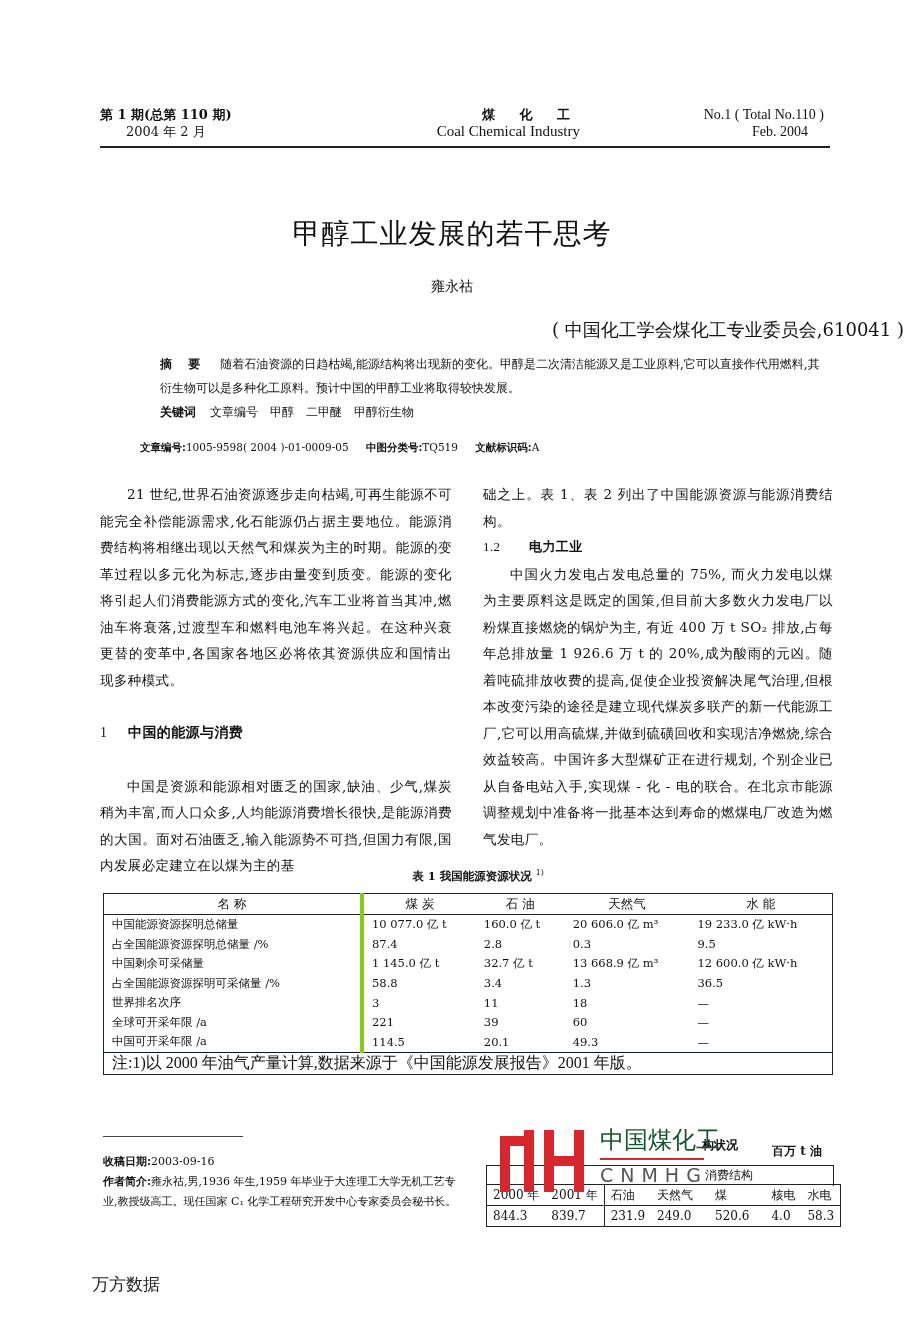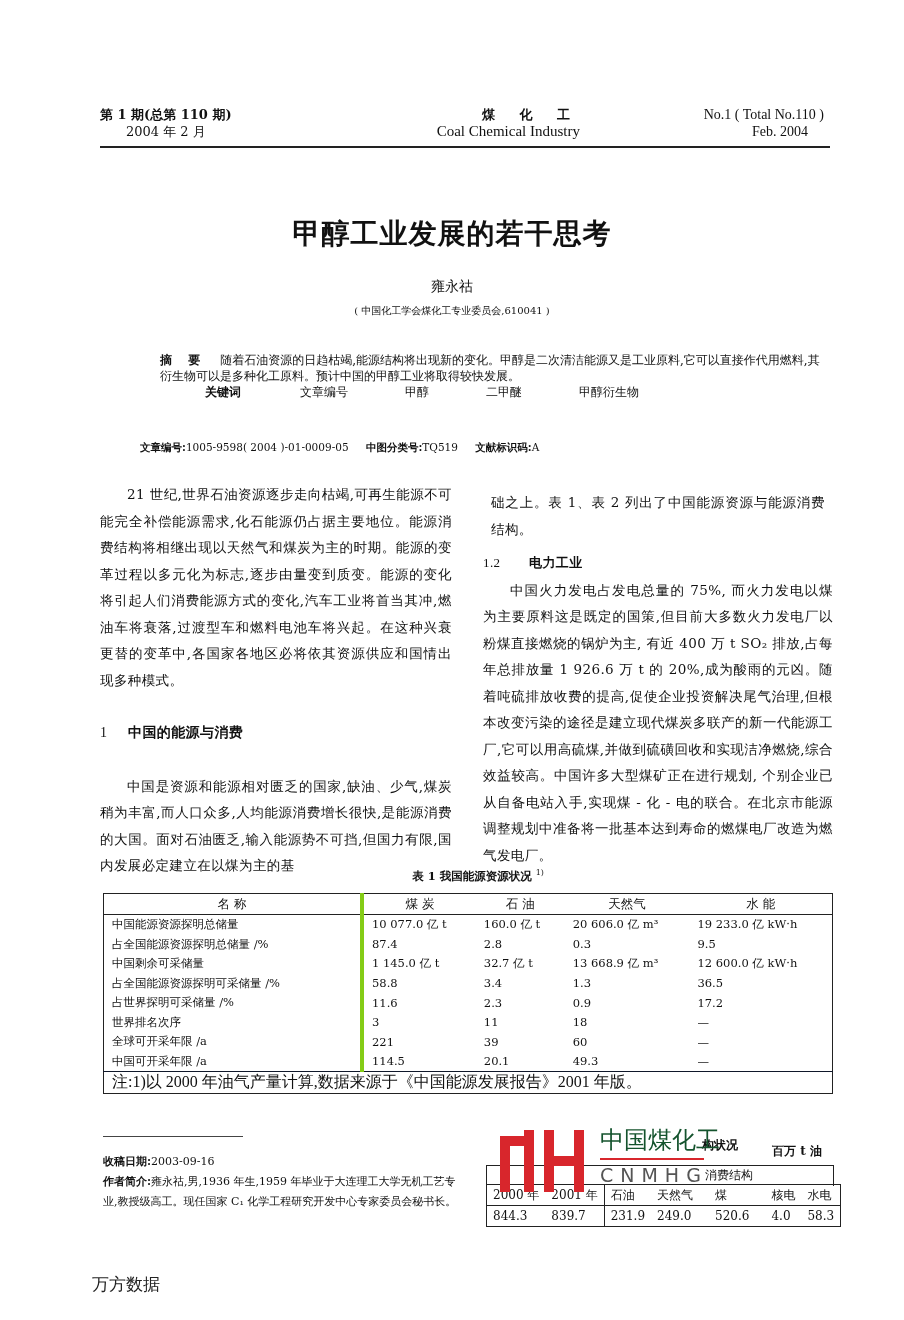--- a/index.html
+++ b/index.html
@@ -10,29 +10,29 @@
   .hdr-left { left:100px; top:106px; }
   .hdr-left .l1 { font-weight:bold; }
   .hdr-left .l2 { padding-left:26px; }
   .hdr-center { left:380px; top:106px; width:200px; text-align:right; }
   .hdr-center .l1 { font-weight:bold; letter-spacing:10px; }
   .hdr-center .l2 { font-family:"Liberation Serif",serif; font-size:15px; }
   .hdr-right { right:80px; top:106px; text-align:right; font-family:"Liberation Serif",serif; font-size:14px; }
   .hdr-right .l2 { padding-right:16px; }
   .hdr-rule { left:100px; top:146px; width:730px; height:2px; background:#222; }
 
-  .title { left:0; top:215px; width:904px; text-align:center; font-size:28px; font-weight:bold;
+  .title { left:0; top:215px; width:904px; text-align:center; font-size:28px; font-weight:normal;
            font-family:"DejaVu Sans","Liberation Sans",sans-serif; letter-spacing:1px; }
   .author { left:0; top:278px; width:904px; text-align:center; font-size:14px; }
-  .affil { left:0; top:304px; width:904px; text-align:center; font-size:10px; }
-
-  .abstract { left:140px; top:352px; width:690px; font-size:12px; line-height:16px; }
+  .affil { left:0; top:318px; width:904px; text-align:right; font-size:18px; }
+
+  .abstract { left:140px; top:352px; width:690px; font-size:12px; line-height:24px; }
   .abstract .lbl { font-weight:bold; margin-right:14px; letter-spacing:6px; }
   .abstract .indent { padding-left:20px; }
-  .kw span { margin-right:12px;margin-left:45px; }
+  .kw span { margin-right:12px; }
   .meta { left:140px; top:441px; font-size:10.5px; }
   .meta b { font-weight:bold; }
   .meta .grp { margin-right:14px; }
 
   .col { font-size:13.5px; line-height:26.5px; letter-spacing:0.4px; text-align:justify; }
   .col-left { left:100px; top:481px; width:352px; }
   .col-right { left:483px; top:481px; width:350px; }
   .indent2 { text-indent:2em; }
   .sec { font-weight:bold; font-family:"DejaVu Sans","Liberation Sans",sans-serif; font-size:14px; }
   .sec-num { display:inline-block; width:28px; font-weight:normal; font-family:"Liberation Serif",serif; }
@@ -106,21 +106,21 @@
 
 <div class="abs col col-left">
   <p class="indent2" style="margin:0">21 世纪,世界石油资源逐步走向枯竭,可再生能源不可能完全补偿能源需求,化石能源仍占据主要地位。能源消费结构将相继出现以天然气和煤炭为主的时期。能源的变革过程以多元化为标志,逐步由量变到质变。能源的变化将引起人们消费能源方式的变化,汽车工业将首当其冲,燃油车将衰落,过渡型车和燃料电池车将兴起。在这种兴衰更替的变革中,各国家各地区必将依其资源供应和国情出现多种模式。</p>
   <div class="sec" style="margin-top:26px;margin-bottom:26px">
     <span class="sec-num">1</span><span>中国的能源与消费</span>
   </div>
   <p class="indent2" style="margin:0">中国是资源和能源相对匮乏的国家,缺油、少气,煤炭稍为丰富,而人口众多,人均能源消费增长很快,是能源消费的大国。面对石油匮乏,输入能源势不可挡,但国力有限,国内发展必定建立在以煤为主的基</p>
 </div>
 
 <div class="abs col col-right">
-  <p style="margin:8px">础之上。表 1、表 2 列出了中国能源资源与能源消费结构。</p>
+  <p style="margin:0">础之上。表 1、表 2 列出了中国能源资源与能源消费结构。</p>
   <div class="subsec">
     <span class="sec-num" style="width:46px">1.2</span><b>电力工业</b>
   </div>
   <p class="indent2" style="margin:0">中国火力发电占发电总量的 75%, 而火力发电以煤为主要原料这是既定的国策,但目前大多数火力发电厂以粉煤直接燃烧的锅炉为主, 有近 400 万 t SO₂ 排放,占每年总排放量 1 926.6 万 t 的 20%,成为酸雨的元凶。随着吨硫排放收费的提高,促使企业投资解决尾气治理,但根本改变污染的途径是建立现代煤炭多联产的新一代能源工厂,它可以用高硫煤,并做到硫磺回收和实现洁净燃烧,综合效益较高。中国许多大型煤矿正在进行规划, 个别企业已从自备电站入手,实现煤 - 化 - 电的联合。在北京市能源调整规划中准备将一批基本达到寿命的燃煤电厂改造为燃气发电厂。</p>
 </div>
 
 <div class="abs tcap">
   <span>表 1  我国能源资源状况</span>
   <sup>1)</sup>
 </div>
@@ -155,27 +155,20 @@
         <td>32.7 亿 t</td>
         <td>13 668.9 亿 m³</td>
         <td>12 600.0 亿 kW·h</td>
       </tr>
       <tr>
         <td class="c0">占全国能源资源探明可采储量 /%</td>
         <td>58.8</td>
         <td>3.4</td>
         <td>1.3</td>
         <td>36.5</td>
-      </tr>
-      <tr>
-        <td class="c0">占世界探明可采储量 /%</td>
-        <td>11.6</td>
-        <td>2.3</td>
-        <td>0.9</td>
-        <td>17.2</td>
       </tr>
       <tr>
         <td class="c0">世界排名次序</td>
         <td>3</td>
         <td>11</td>
         <td>18</td>
         <td>—</td>
       </tr>
       <tr>
         <td class="c0">全球可开采年限 /a</td>

